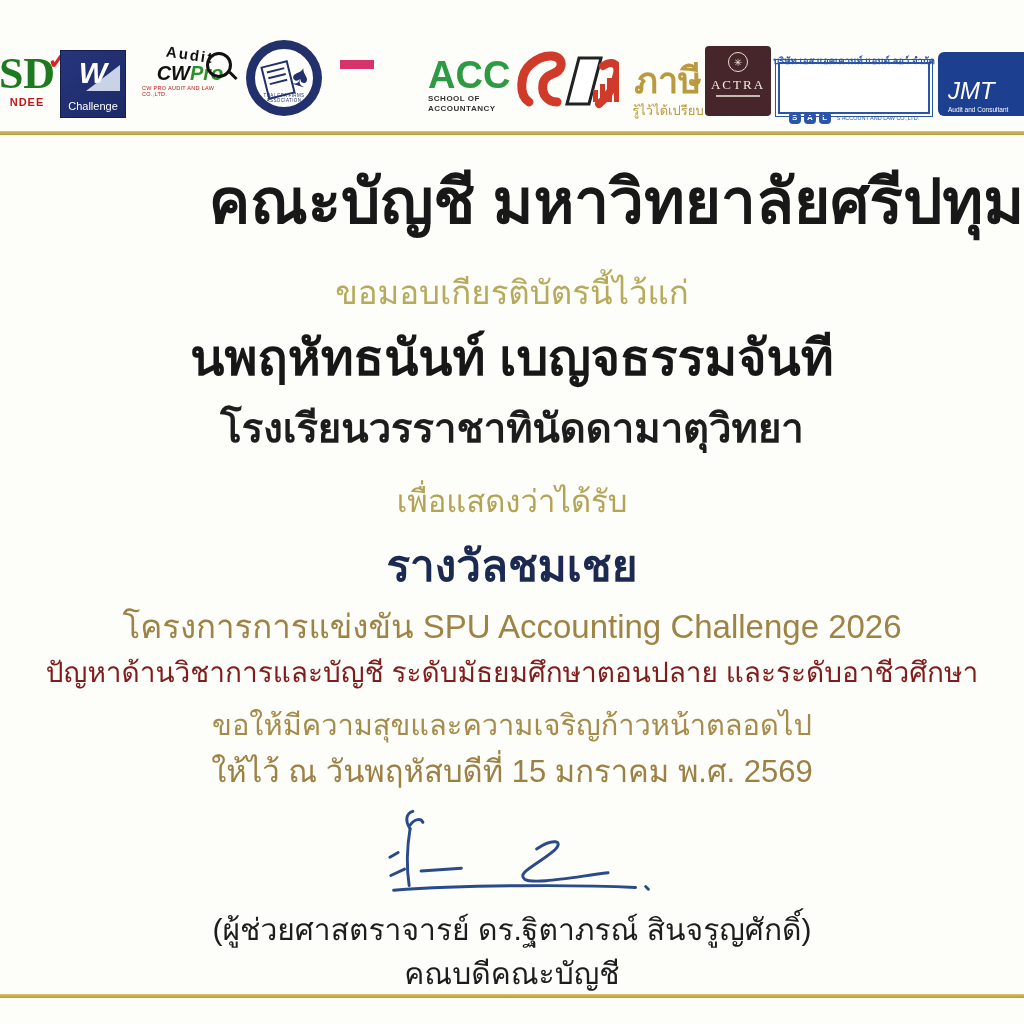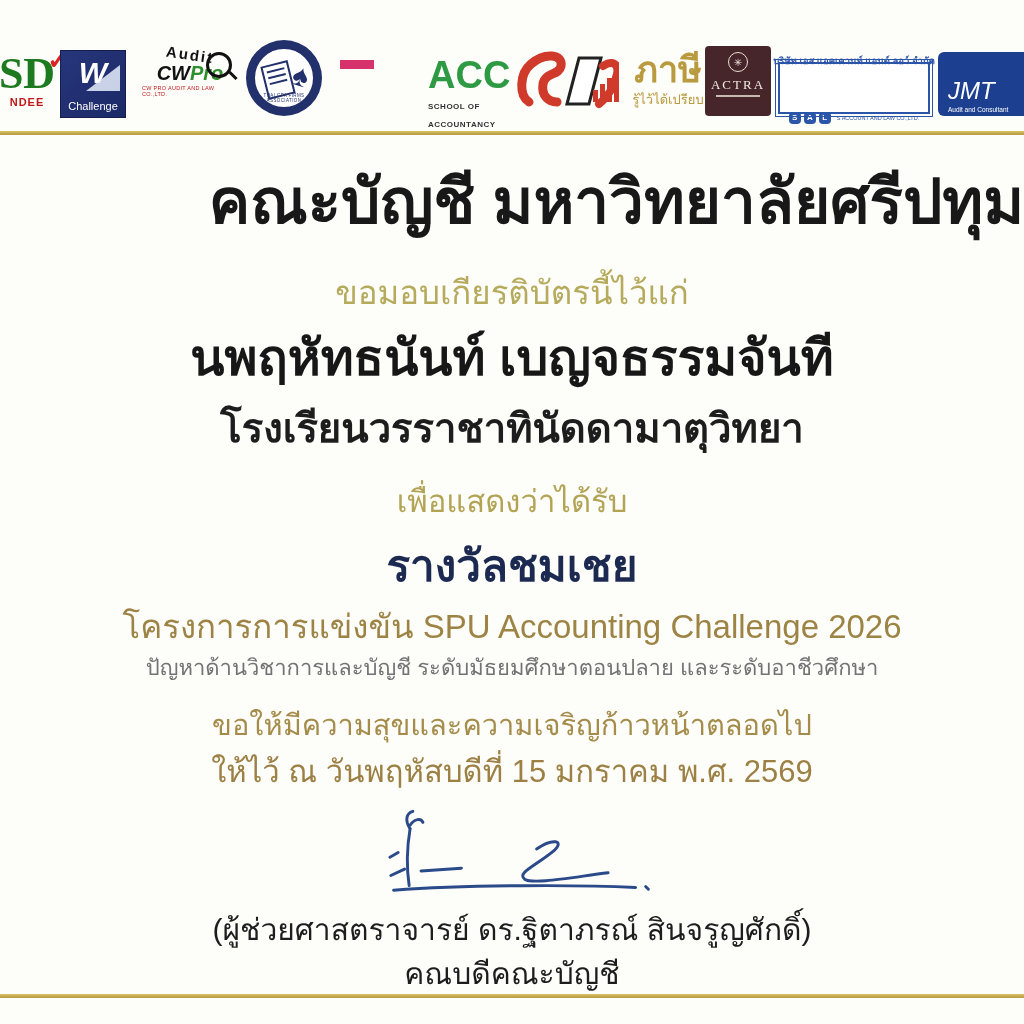--- a/index.html
+++ b/index.html
@@ -39,27 +39,27 @@
   .seal-inner{position:absolute;left:7px;top:7px;right:7px;bottom:7px;border-radius:50%;background:#fff;border:2px solid #22306b;overflow:hidden;}
   .seal-doc{position:absolute;left:9px;top:14px;width:24px;height:30px;background:#fff;border:2px solid #22306b;transform:rotate(-14deg);}
   .seal-doc i{display:block;height:2px;background:#22306b;margin:4px 3px 0 3px;}
   .seal-spade{position:absolute;right:4px;top:10px;color:#22306b;font-size:30px;transform:rotate(18deg);font-style:normal;}
   .seal-arc{position:absolute;left:0;right:0;bottom:4px;text-align:center;font-size:4.5px;color:#22306b;letter-spacing:.4px;}
 
   .logo-spu{left:336px;top:56px;width:116px;}
   .spu-name{font-size:46px;font-weight:800;color:#151515;letter-spacing:1px;line-height:1;}
   .spu-bar{width:34px;height:9px;background:#d6336c;margin-top:4px;align-self:flex-start;margin-left:4px;}
 
-  .logo-acc{left:428px;top:56px;width:84px;align-items:flex-start;gap:8px;}
+  .logo-acc{left:428px;top:56px;width:84px;align-items:flex-start;}
   .acc-name{font-size:38px;font-weight:800;color:#2e9a44;line-height:1;}
   .acc-sub{font-size:8px;color:#333;font-weight:bold;letter-spacing:.5px;line-height:1.25;}
 
   .logo-fap{left:515px;top:46px;width:104px;height:70px;}
   .logo-tax{left:620px;top:52px;width:96px;}
-  .tax-name{font-size:36px;font-weight:bold;color:#b99a3e;line-height:1;}
+  .tax-name{font-size:36px;font-weight:bold;color:#b99a3e;line-height:1;margin-top:11px;}
   .tax-sub{font-size:13px;color:#b99a3e;margin-top:1px;}
 
   .logo-actra{left:705px;top:46px;width:66px;height:70px;background:#47262b;border-radius:4px;justify-content:flex-start;padding-top:6px;box-sizing:border-box;}
   .actra-emblem{width:18px;height:18px;border:1.5px solid #e9dfd2;border-radius:50%;color:#e9dfd2;font-size:10px;display:flex;align-items:center;justify-content:center;}
   .actra-name{color:#f2ece2;font-family:"Liberation Serif",serif;font-size:13px;letter-spacing:2px;margin-top:5px;}
   .actra-line{width:44px;height:2px;background:#e9dfd2;margin-top:2px;opacity:.8;}
 
   .logo-sal{left:778px;top:62px;width:148px;height:48px;background:#fff;border:2px solid #2a55a8;outline:1px solid #2a55a8;outline-offset:2px;justify-content:center;gap:42px;}
   .sal-line1{color:#2a55a8;font-size:9.5px;font-weight:bold;white-space:nowrap;}
   .sal-row{display:flex;align-items:center;gap:3px;margin-top:2px;}
@@ -76,21 +76,21 @@
   .rule-bottom{top:994px;}
 
   
   .t-title{top:152px;font-size:62px;font-weight:800;color:#181818;letter-spacing:0px;text-align:right;}
   .t-presented{top:266px;font-size:33px;color:#b6ab5c;}
   .t-name{top:318px;font-size:50px;font-weight:800;color:#171717;}
   .t-school{top:396px;font-size:40px;font-weight:700;color:#1d1d1d;}
   .t-toshow{top:476px;font-size:31px;color:#b3a455;}
   .t-award{top:530px;font-size:44px;font-weight:800;color:#1c2951;}
   .t-prog1{top:600px;font-size:33px;color:#9d8445;}
-  .t-prog2{top:650px;font-size:22px;color:#737373;white-space:nowrap;left:50%;transform:translateX(-50%);text-align:center;}
+  .t-prog2{top:650px;font-size:28px;color:#7f1d1d;white-space:nowrap;left:50%;transform:translateX(-50%);text-align:center;}
   .t-wish{top:702px;font-size:29px;color:#a58c4a;}
   .t-date{top:746px;font-size:31px;color:#9c8044;}
   .t-signer{top:906px;font-size:30px;color:#1d1d1d;}
   .t-deantitle{top:950px;font-size:30px;color:#1d1d1d;}
 
   .sig-wrap{top:796px;left:50%;transform:translateX(-52%);}
 </style>
 </head>
 <body>
 

